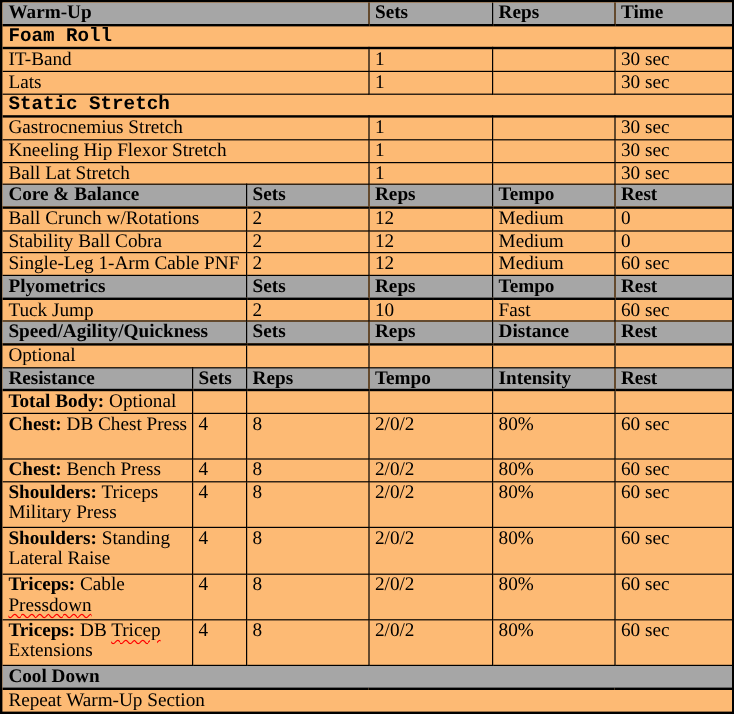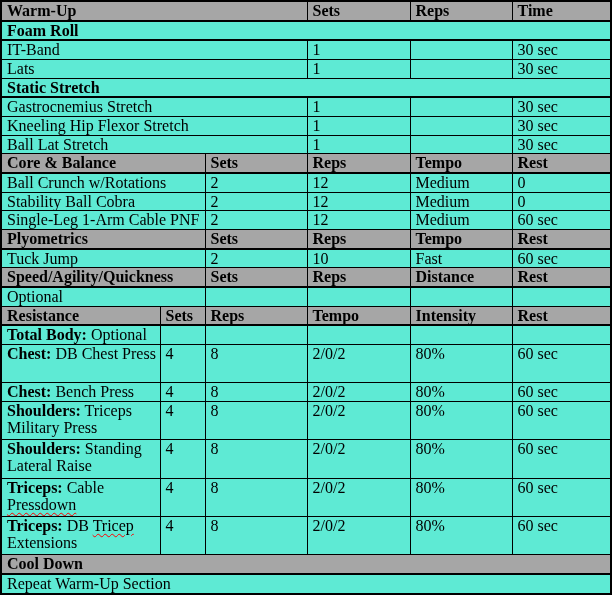--- a/index.html
+++ b/index.html
@@ -6,42 +6,42 @@
   body {
     width: 612px; height: 595px; overflow: hidden;
     font-family: "Liberation Serif", "DejaVu Serif", serif;
     font-size: 16px; color: #000000;
   }
   .table-frame {
     box-sizing: border-box;
     width: 612px; height: 595px;
     border: 2px solid #000000;
     overflow: hidden;
-    background: #5eead4;
+    background: #fdba74;
   }
   table {
     border-collapse: collapse;
     table-layout: fixed;
     width: 608px; height: 100%;
   }
   td {
     border: 1px solid #000000;
     padding: 0 2px 0 5px;
     vertical-align: top;
     line-height: 17px;
     overflow: hidden;
   }
   td:first-child { border-left: 0; }
   td:last-child { border-right: 0; }
   tbody tr:first-child td { border-top: 0; }
   tbody tr:last-child td { border-bottom: 0; }
   tr { height: 18px; }
   tr.tall { height: 37px; }
   tr.hdr td { background: #a6a6a6; border-bottom-width: 2px; }
-  tr.sub td { border-bottom-width: 2px; }
+  tr.sub td { border-bottom-width: 2px; font-family: Liberation Mono, monospace; }
   .b { font-weight: bold; }
   .nowrap { white-space: nowrap; margin-left: 32px; }
   .squiggle {
     text-decoration: underline;
     text-decoration-style: wavy;
     text-decoration-color: #ff0000;
     text-decoration-thickness: 1px;
     text-underline-offset: 2px;
   }
 </style>

